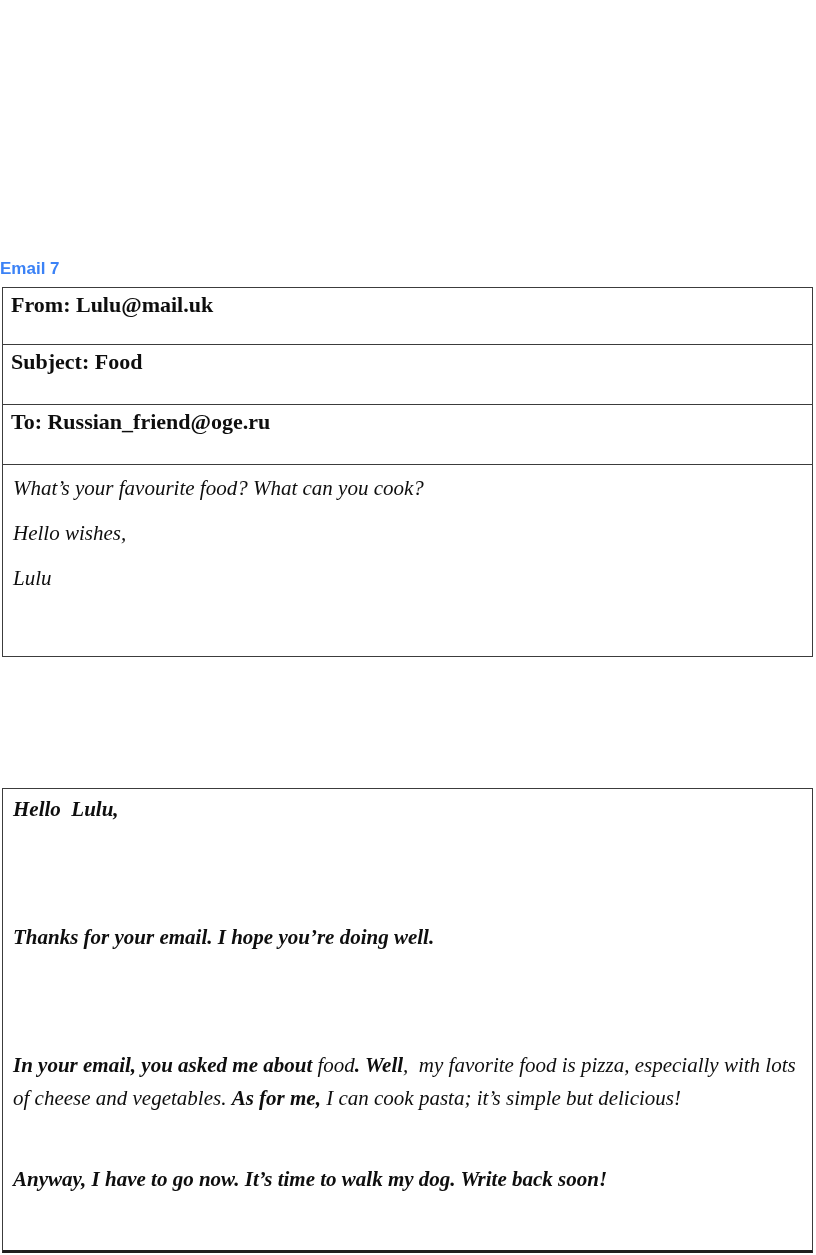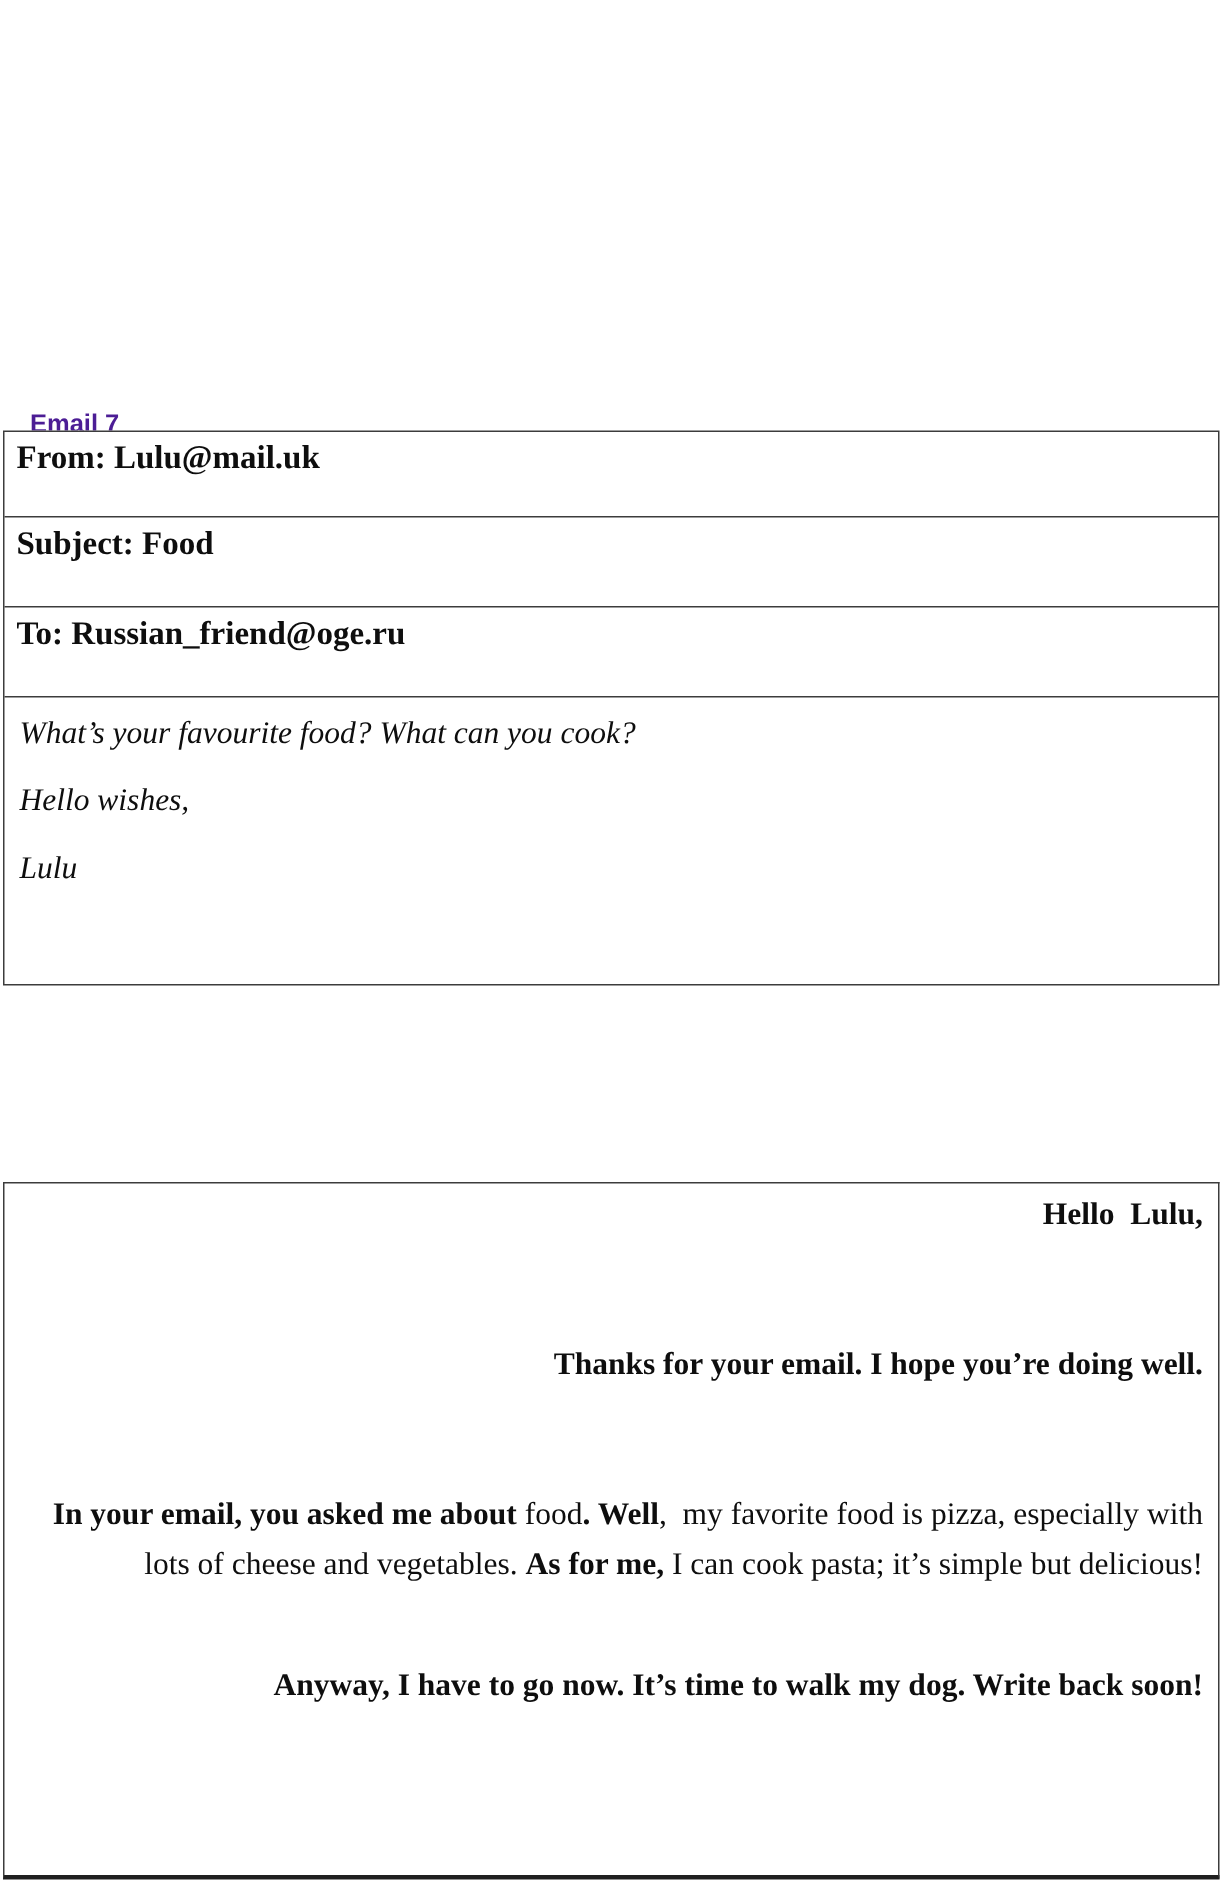--- a/index.html
+++ b/index.html
@@ -11,28 +11,27 @@
     position: relative;
     width: 816px;
     height: 1255px;
     background: #ffffff;
     overflow: hidden;
     font-family: "Liberation Serif", serif;
     color: #0e0e0e;
   }
   .email-label {
     position: absolute;
-    left: 20px;
+    left: 0;
     top: 259px;
     font-family: "Liberation Sans", sans-serif;
     font-weight: bold;
     font-size: 17px;
     line-height: 20px;
-    color: #4c1d95;
-    margin-top: 14px;
+    color: #3b82f6;
   }
   .tbl {
     position: absolute;
     left: 2px;
     width: 811px;
     box-sizing: border-box;
     border: 1px solid #3c3c3c;
     background: #ffffff;
   }
   .tbl-header {
@@ -70,26 +69,26 @@
     white-space: pre-wrap;
   }
   .reply-cell {
     box-sizing: border-box;
     height: 100%;
     padding: 4px 10px 0 10px;
     overflow: hidden;
   }
   .reply-cell p {
     margin: 0;
+    font-style: italic;
     font-size: 21px;
     line-height: 33px;
     white-space: pre-wrap;
-    text-align: right;
   }
-  .reply-para + .reply-para { margin-top: 67px; }
+  .reply-para + .reply-para { margin-top: 95px; }
   .reply-para.last { margin-top: 48px; }
   .run-bold { font-weight: bold; }
   .run { font-weight: normal; }
 </style>
 </head>
 <body>
 
 <div class="page">
 
   <div class="email-label">Email 7</div>

